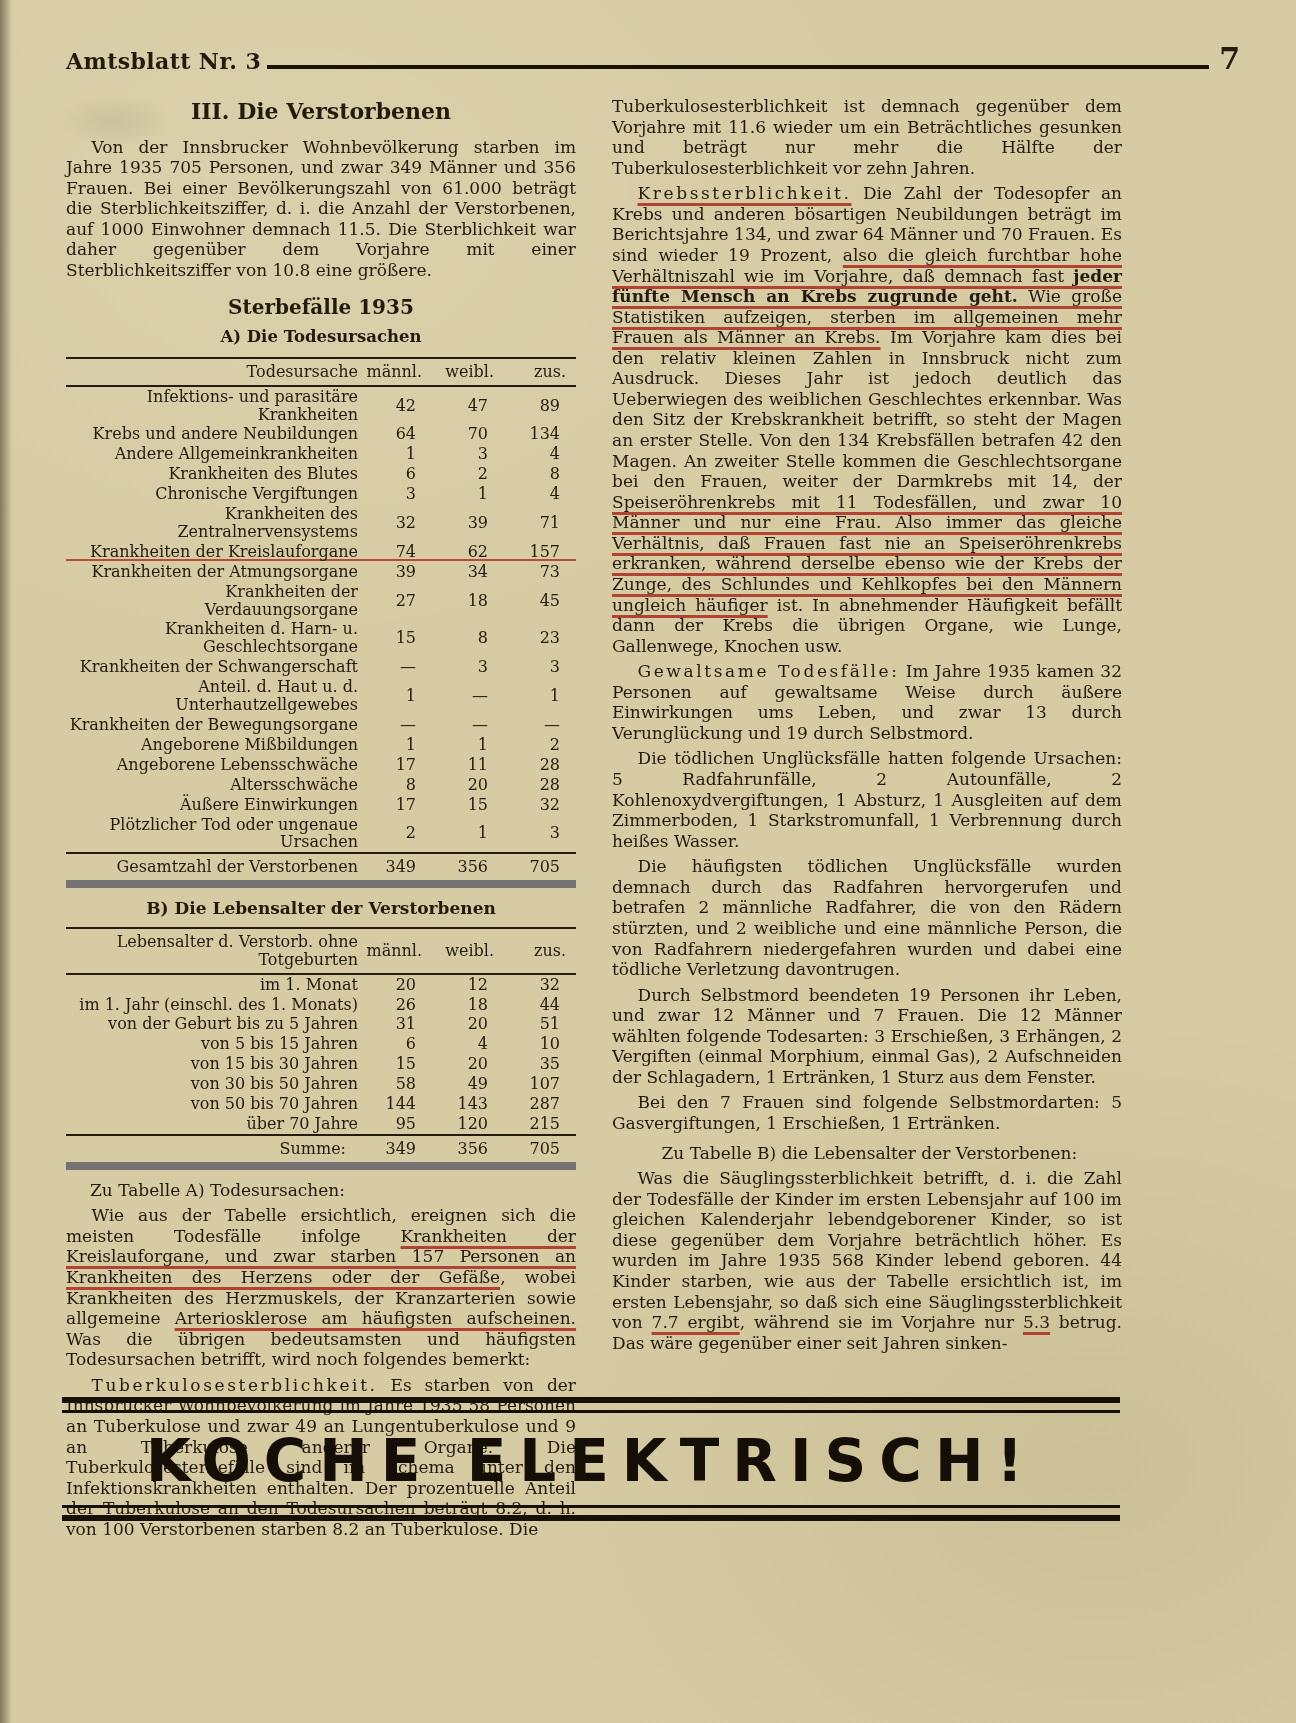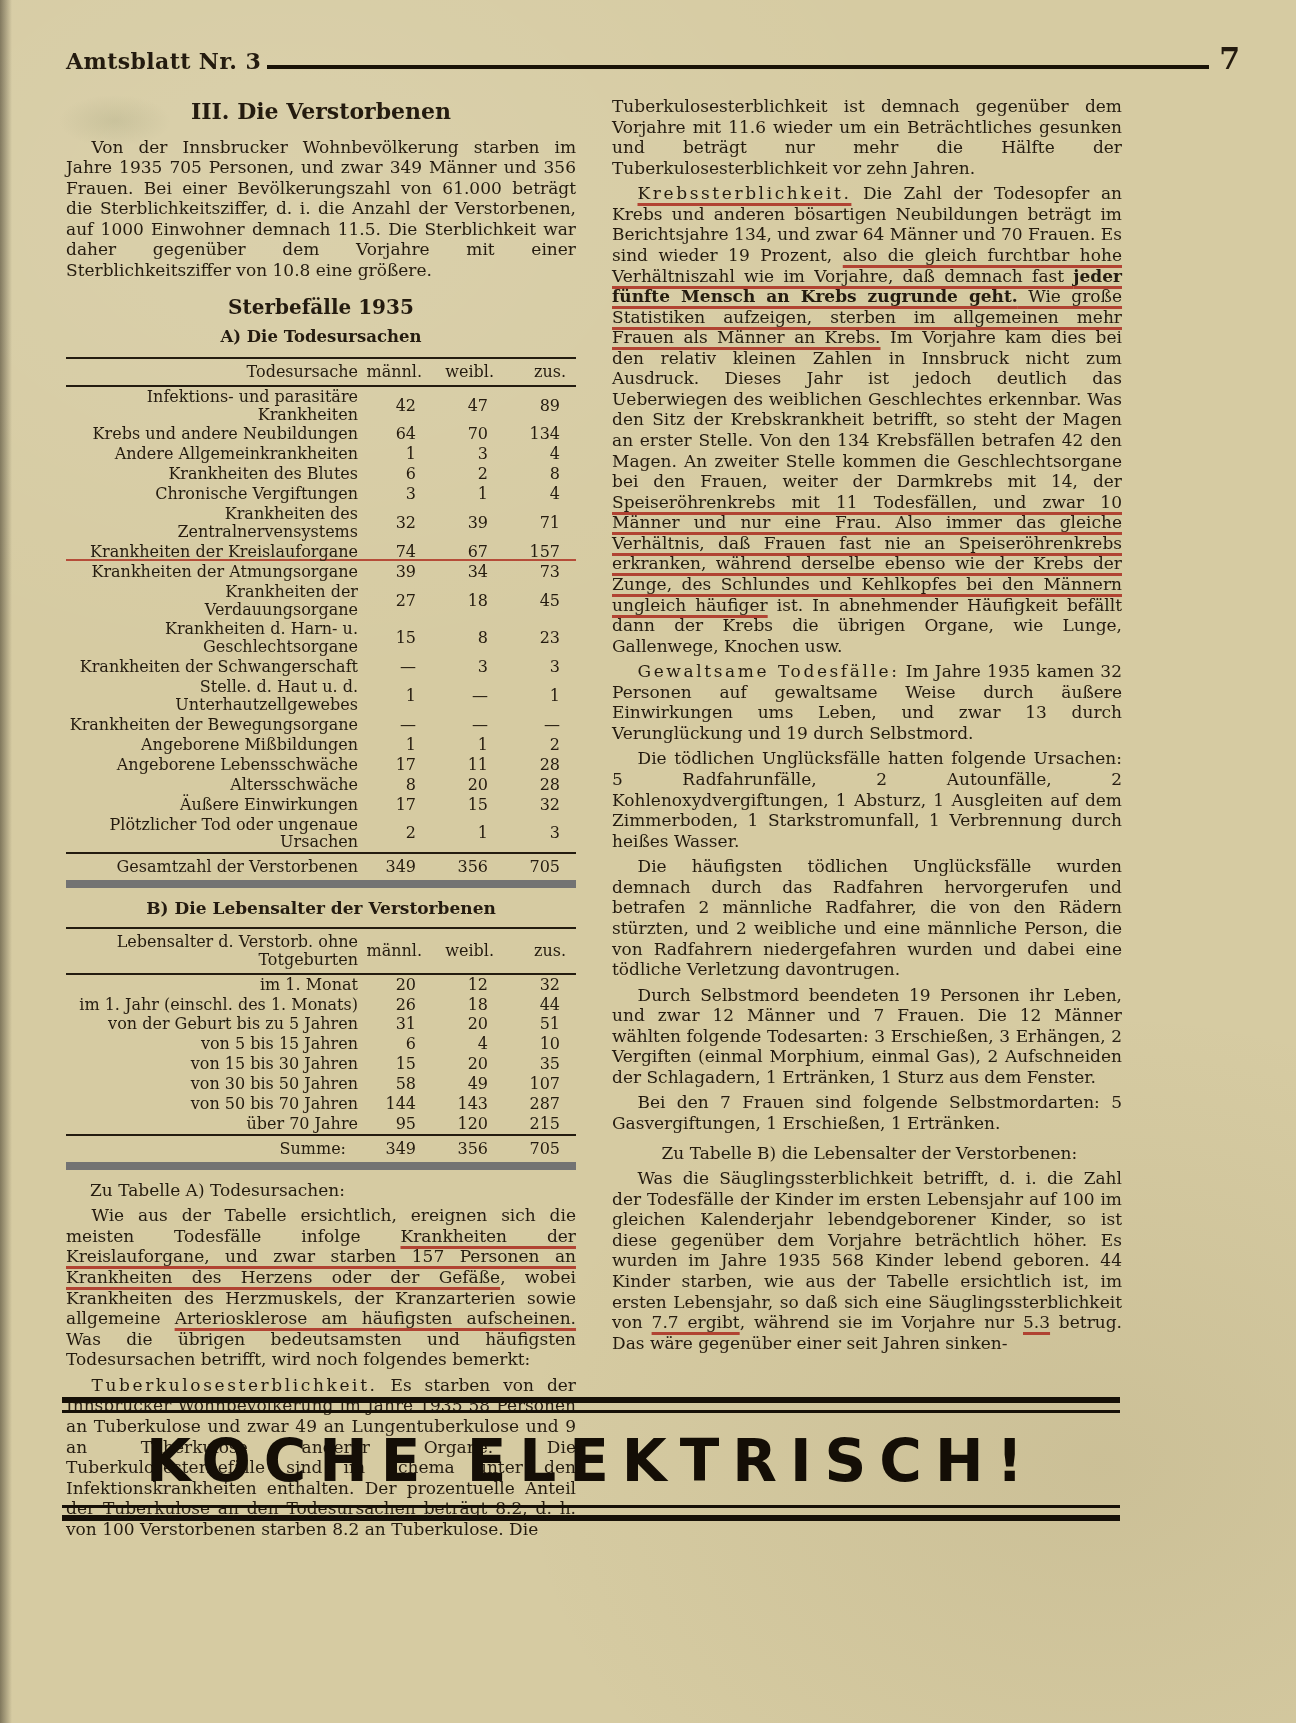--- a/index.html
+++ b/index.html
@@ -146,21 +146,21 @@
             </tr>
             <tr>
               <td class="lbl">Krankheiten des Zentralnervensystems</td>
               <td class="num">32</td>
               <td class="num">39</td>
               <td class="num">71</td>
             </tr>
             <tr class="redrow">
               <td class="lbl">Krankheiten der Kreislauforgane</td>
               <td class="num">74</td>
-              <td class="num">67</td>
+              <td class="num">62</td>
               <td class="num">157</td>
             </tr>
             <tr>
               <td class="lbl">Krankheiten der Atmungsorgane</td>
               <td class="num">39</td>
               <td class="num">34</td>
               <td class="num">73</td>
             </tr>
             <tr>
               <td class="lbl">Krankheiten der Verdauungsorgane</td>
@@ -174,21 +174,21 @@
               <td class="num">8</td>
               <td class="num">23</td>
             </tr>
             <tr>
               <td class="lbl">Krankheiten der Schwangerschaft</td>
               <td class="num">—</td>
               <td class="num">3</td>
               <td class="num">3</td>
             </tr>
             <tr>
-              <td class="lbl">Stelle. d. Haut u. d. Unterhautzellgewebes</td>
+              <td class="lbl">Anteil. d. Haut u. d. Unterhautzellgewebes</td>
               <td class="num">1</td>
               <td class="num">—</td>
               <td class="num">1</td>
             </tr>
             <tr>
               <td class="lbl">Krankheiten der Bewegungsorgane</td>
               <td class="num">—</td>
               <td class="num">—</td>
               <td class="num">—</td>
             </tr>

